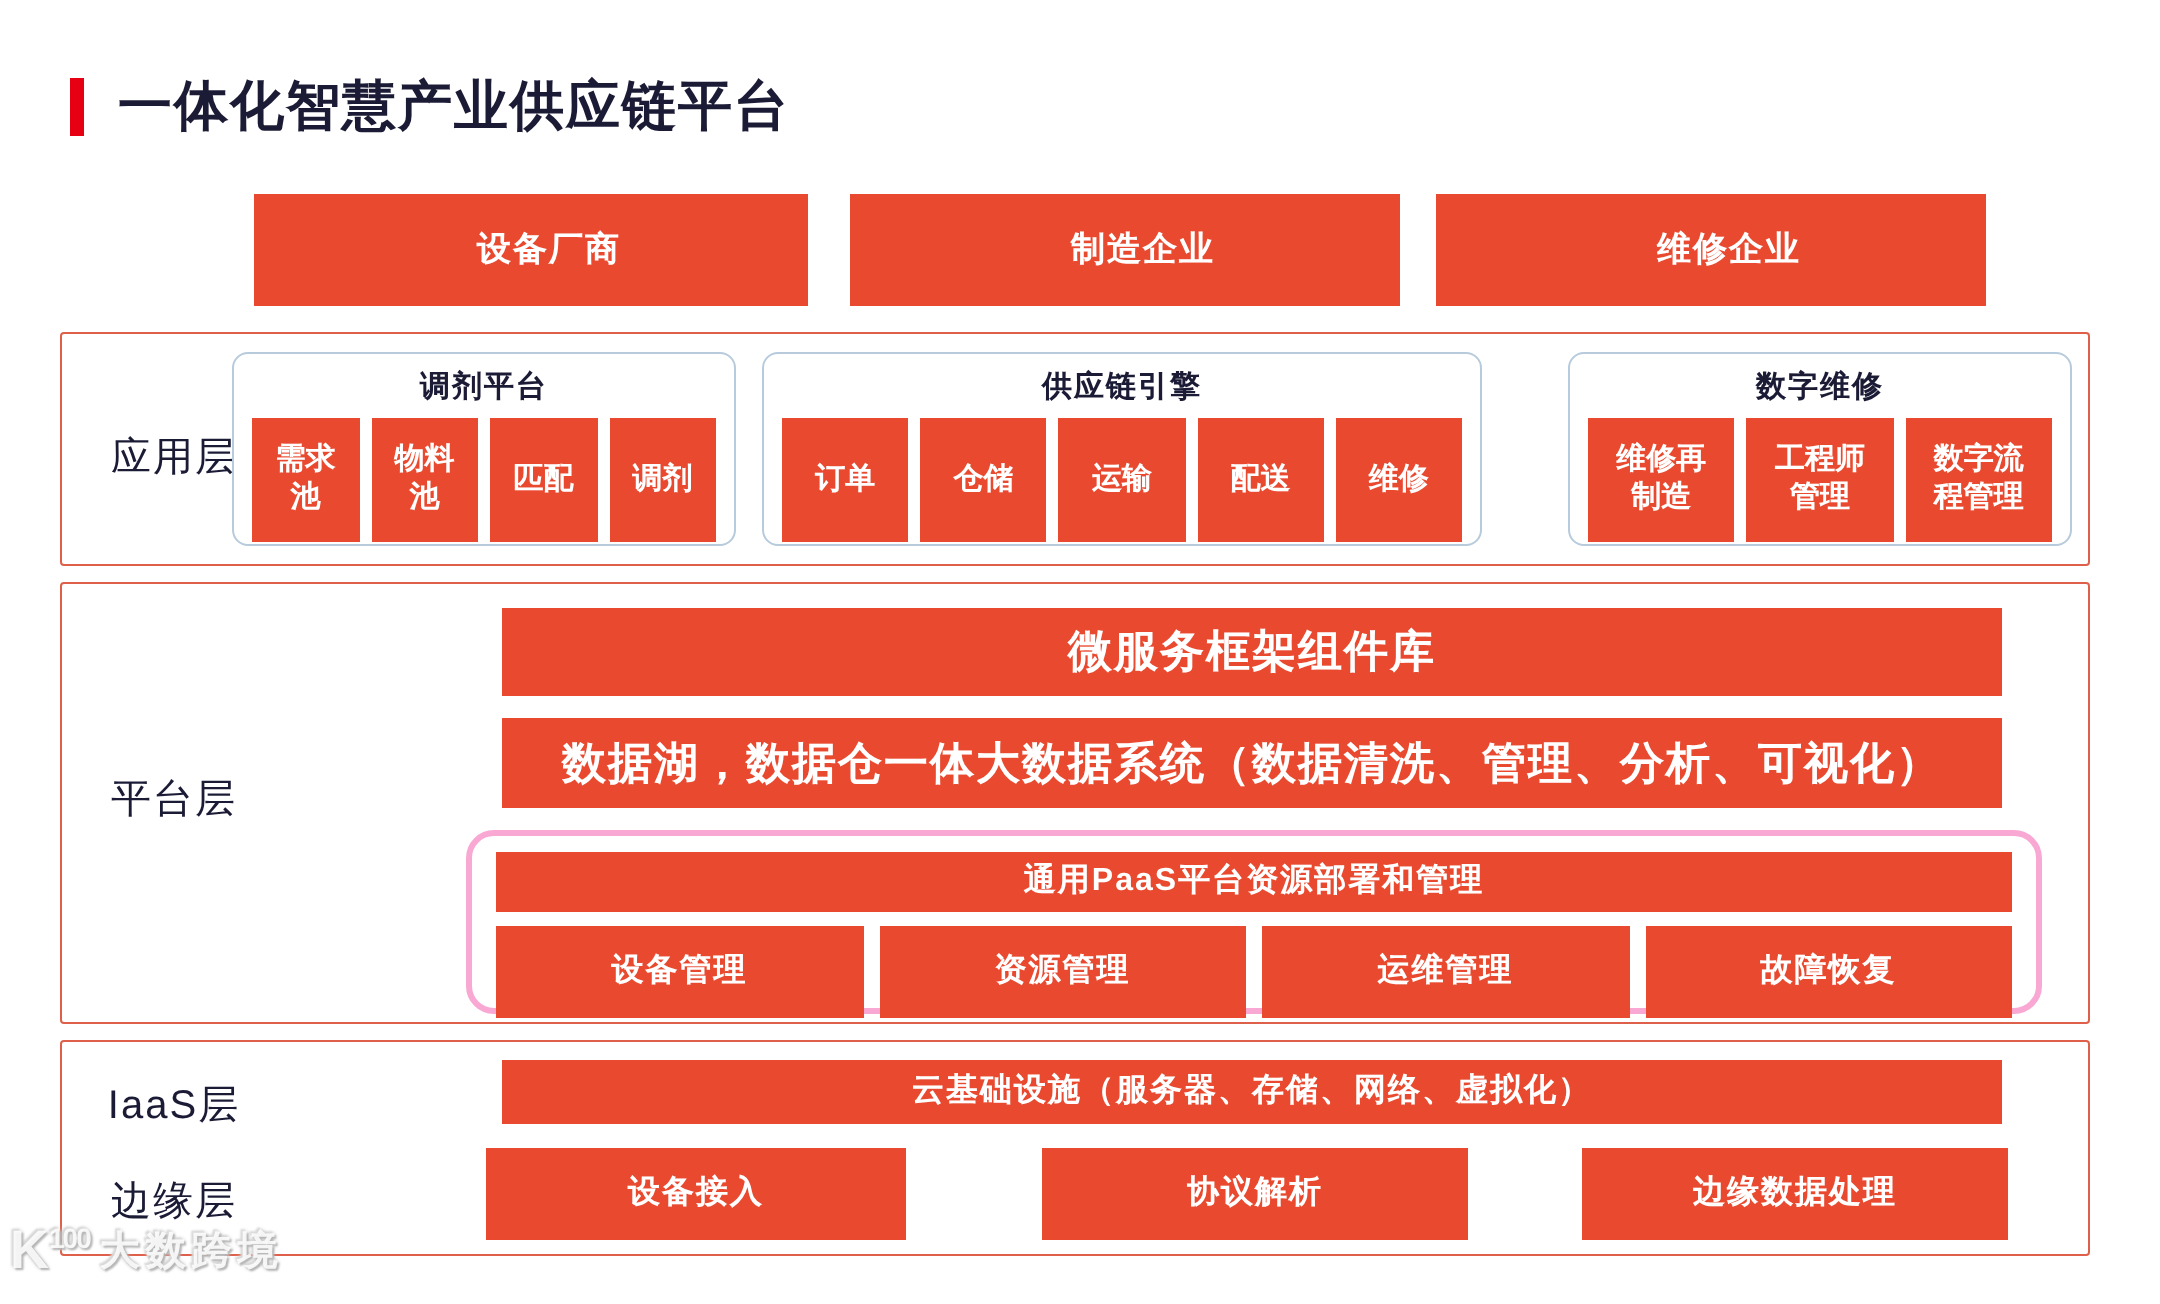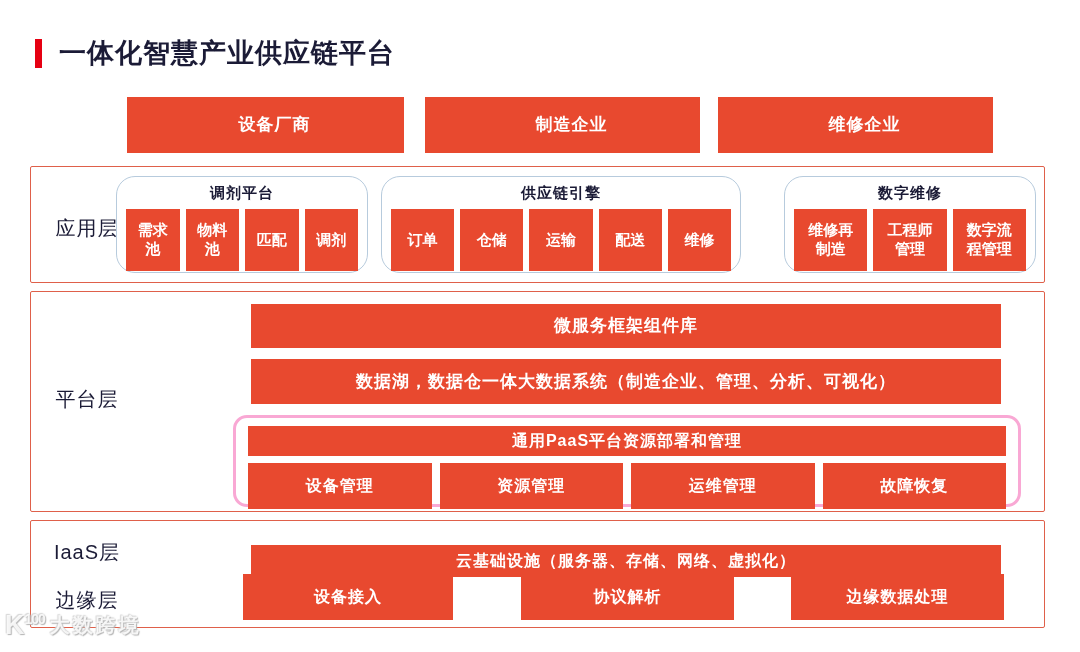--- a/index.html
+++ b/index.html
@@ -35,33 +35,33 @@
   .layer-box {
     position:absolute; left:30px; width:1015px;
     border:1px solid #DF604A; border-radius:2px; background:#ffffff;
   }
   .layer-label {
     position:absolute; left:8px; width:96px; text-align:center;
     font-size:20px; font-weight:normal; color:#1B1B36; letter-spacing:1px;
   }
   
   .group-box {
-    position:absolute; border:1px solid #B7CBDD; border-radius:19px;
+    position:absolute; border:1px solid #B7CBDD; border-radius:8px;
     background:#ffffff;
   }
   .group-title {
     text-align:center; font-size:15px; font-weight:bold; color:#1B1B36;
     margin-top:7px; letter-spacing:1px;
   }
   .group-items {
     display:flex; gap:6px; margin-top:6px; padding:0 9px;
   }
   .group-items .red-block { flex:1; height:62px; font-size:15px; }
   
-  .wide-bar { position:absolute; left:220px; width:750px; font-size:17px; letter-spacing:1px; }
+  .wide-bar { position:absolute; left:220px; width:750px; font-size:22px; letter-spacing:1px; }
   .paas-box {
     position:absolute; left:202px; top:123px; width:788px; height:92px;
     border:3px solid #f9a8d4; border-radius:14px; background:#ffffff;
     padding:8px 12px 0 12px;
   }
   .paas-header { height:30px; font-size:16px; letter-spacing:1px; }
   .paas-items { display:flex; gap:8px; margin-top:7px; }
   .paas-items .red-block { flex:1; height:46px; font-size:16px; letter-spacing:1px; }
   
   .edge-block { position:absolute; height:46px; font-size:16px; letter-spacing:1px; }
@@ -126,36 +126,36 @@
       <div class="red-block">数字流
 程管理</div>
     </div>
   </div>
 </div>
 
 <div class="layer-box" style="top:291px;height:221px;">
   <div class="layer-label" style="top:94px;">平台层</div>
 
   <div class="red-block wide-bar" style="top:12px;height:44px;">微服务框架组件库</div>
-  <div class="red-block wide-bar" style="top:67px;height:45px;">数据湖，数据仓一体大数据系统（制造企业、管理、分析、可视化）</div>
+  <div class="red-block wide-bar" style="top:67px;height:45px;">数据湖，数据仓一体大数据系统（数据清洗、管理、分析、可视化）</div>
 
   <div class="paas-box">
     <div class="red-block paas-header">通用PaaS平台资源部署和管理</div>
     <div class="paas-items">
       <div class="red-block">设备管理</div>
       <div class="red-block">资源管理</div>
       <div class="red-block">运维管理</div>
       <div class="red-block">故障恢复</div>
     </div>
   </div>
 </div>
 
 <div class="layer-box" style="top:520px;height:108px;">
   <div class="layer-label" style="top:18px;">IaaS层</div>
-  <div class="red-block wide-bar" style="top:24px;height:32px;font-size:16px;">云基础设施（服务器、存储、网络、虚拟化）</div>
+  <div class="red-block wide-bar" style="top:9px;height:32px;font-size:16px;">云基础设施（服务器、存储、网络、虚拟化）</div>
 
   <div class="layer-label" style="top:66px;">边缘层</div>
   <div class="red-block edge-block" style="left:212px;top:53px;width:210px;">设备接入</div>
   <div class="red-block edge-block" style="left:490px;top:53px;width:213px;">协议解析</div>
   <div class="red-block edge-block" style="left:760px;top:53px;width:213px;">边缘数据处理</div>
 </div>
 
 <div class="watermark">
   <span class="wm-logo">
       <span>K</span>

